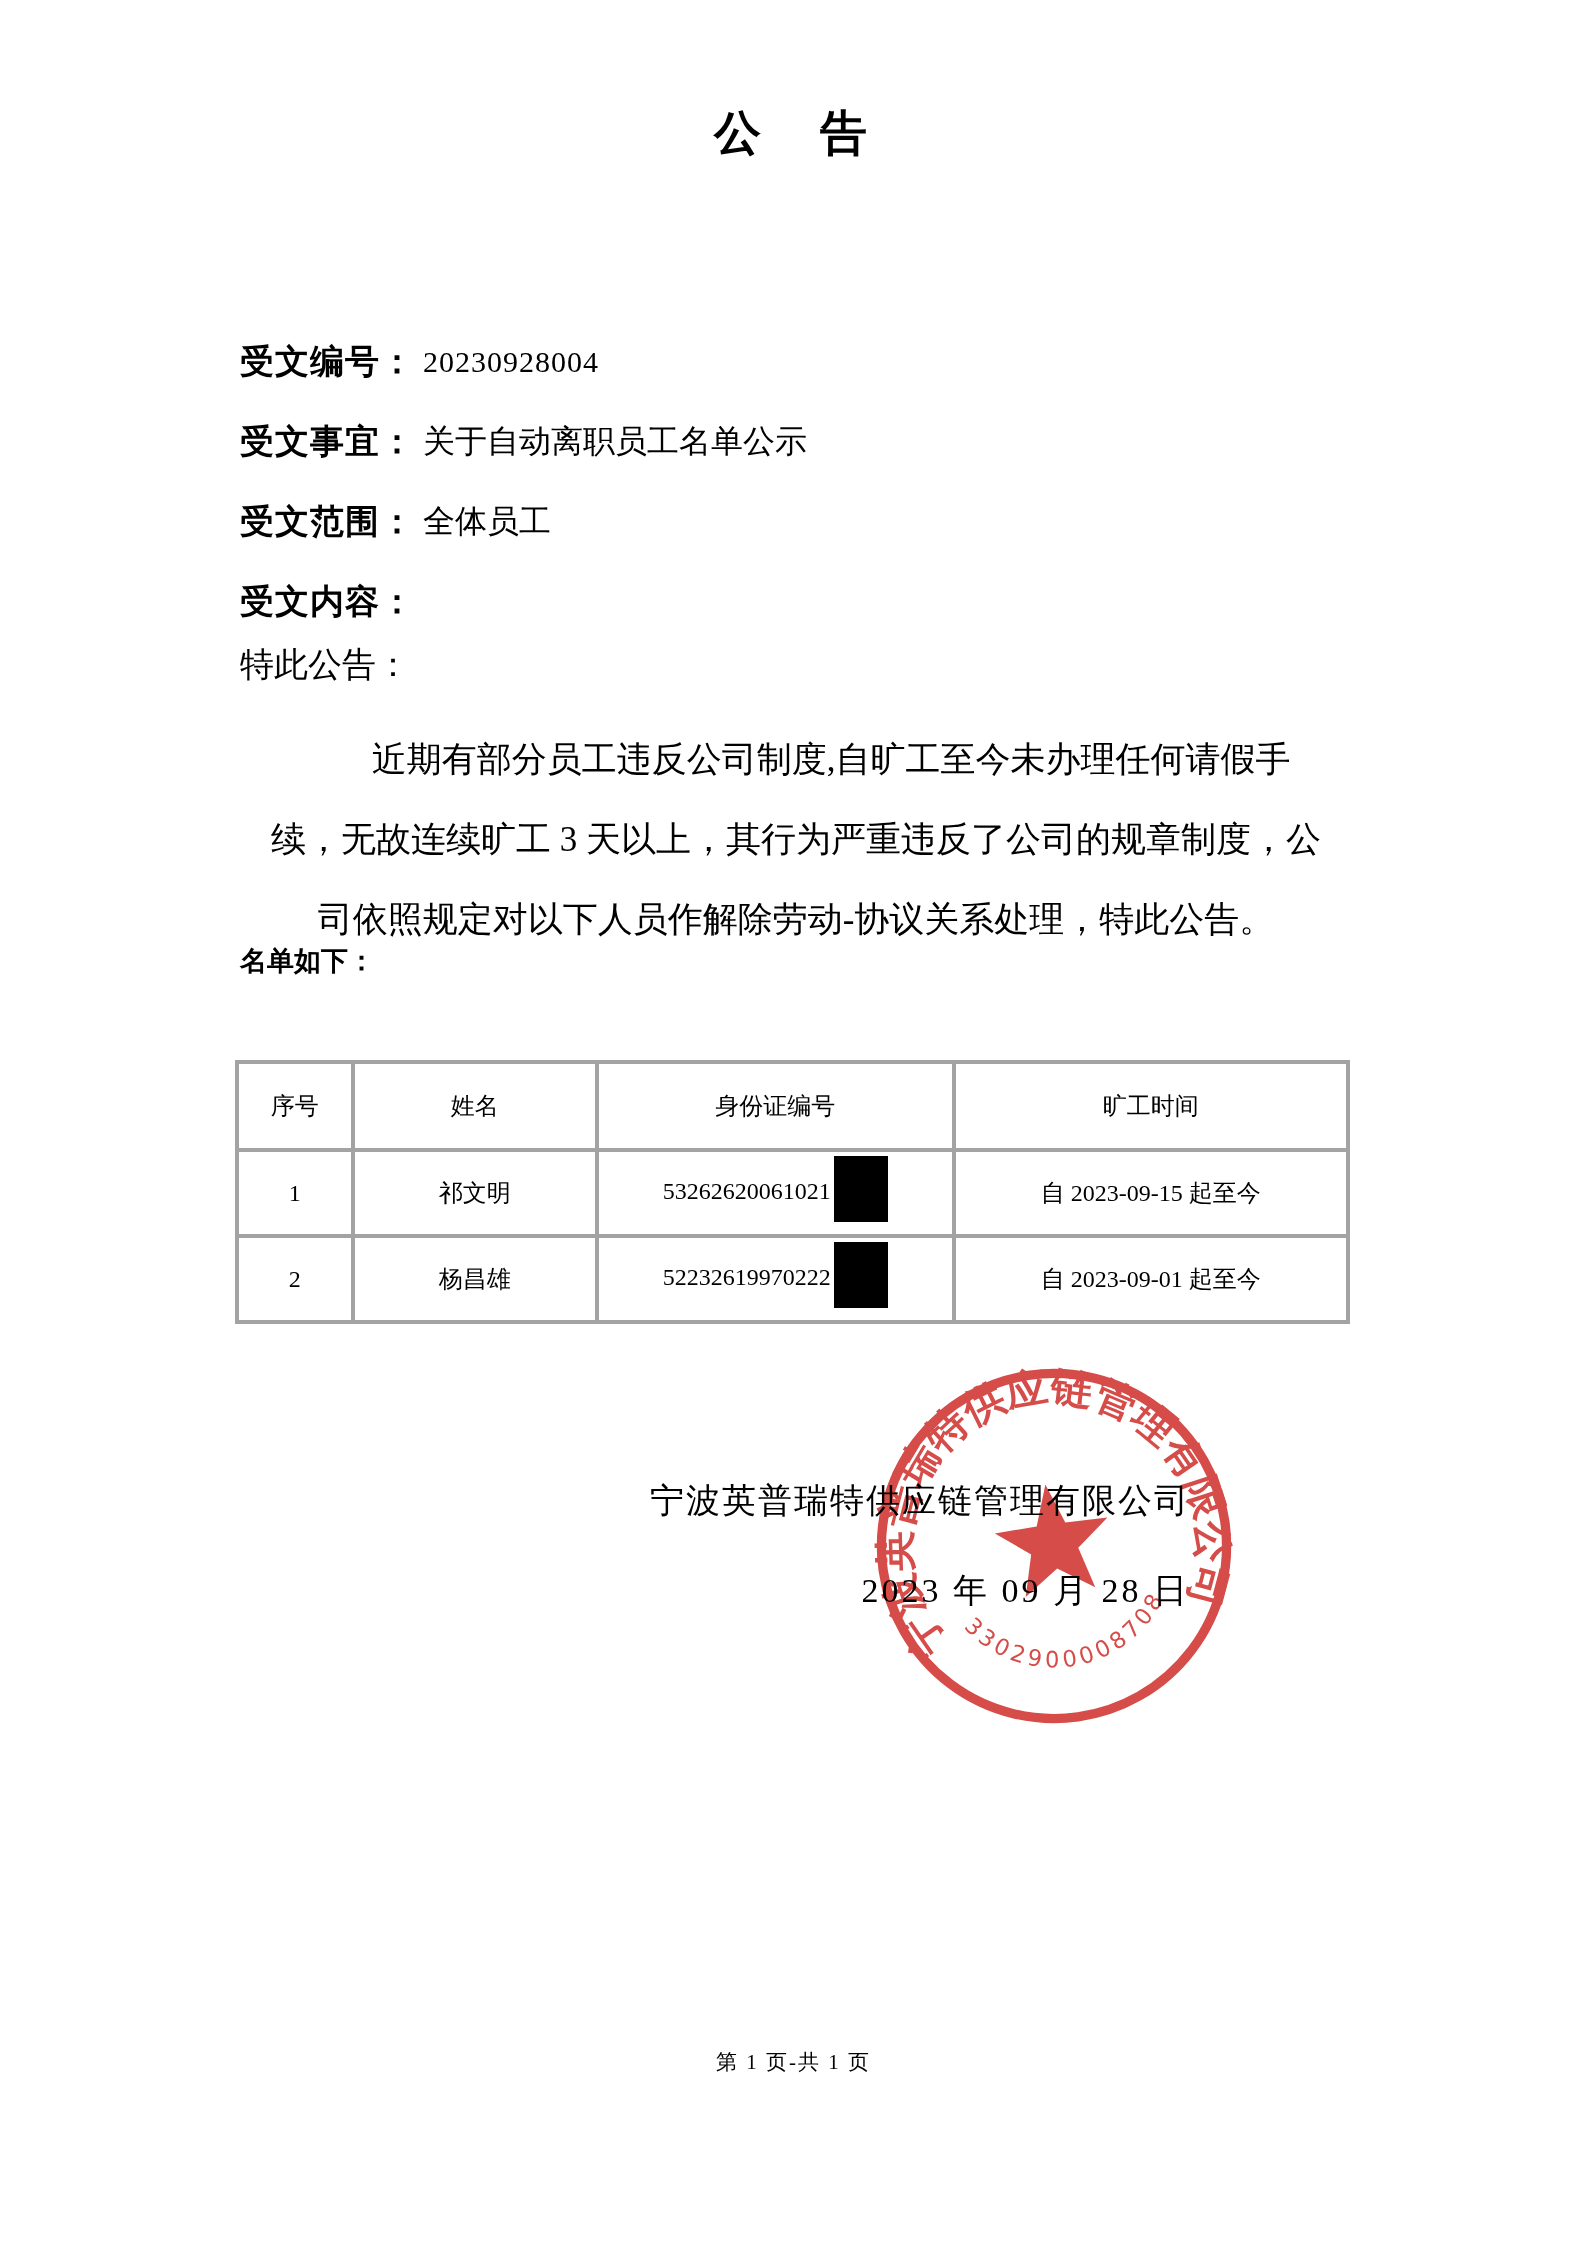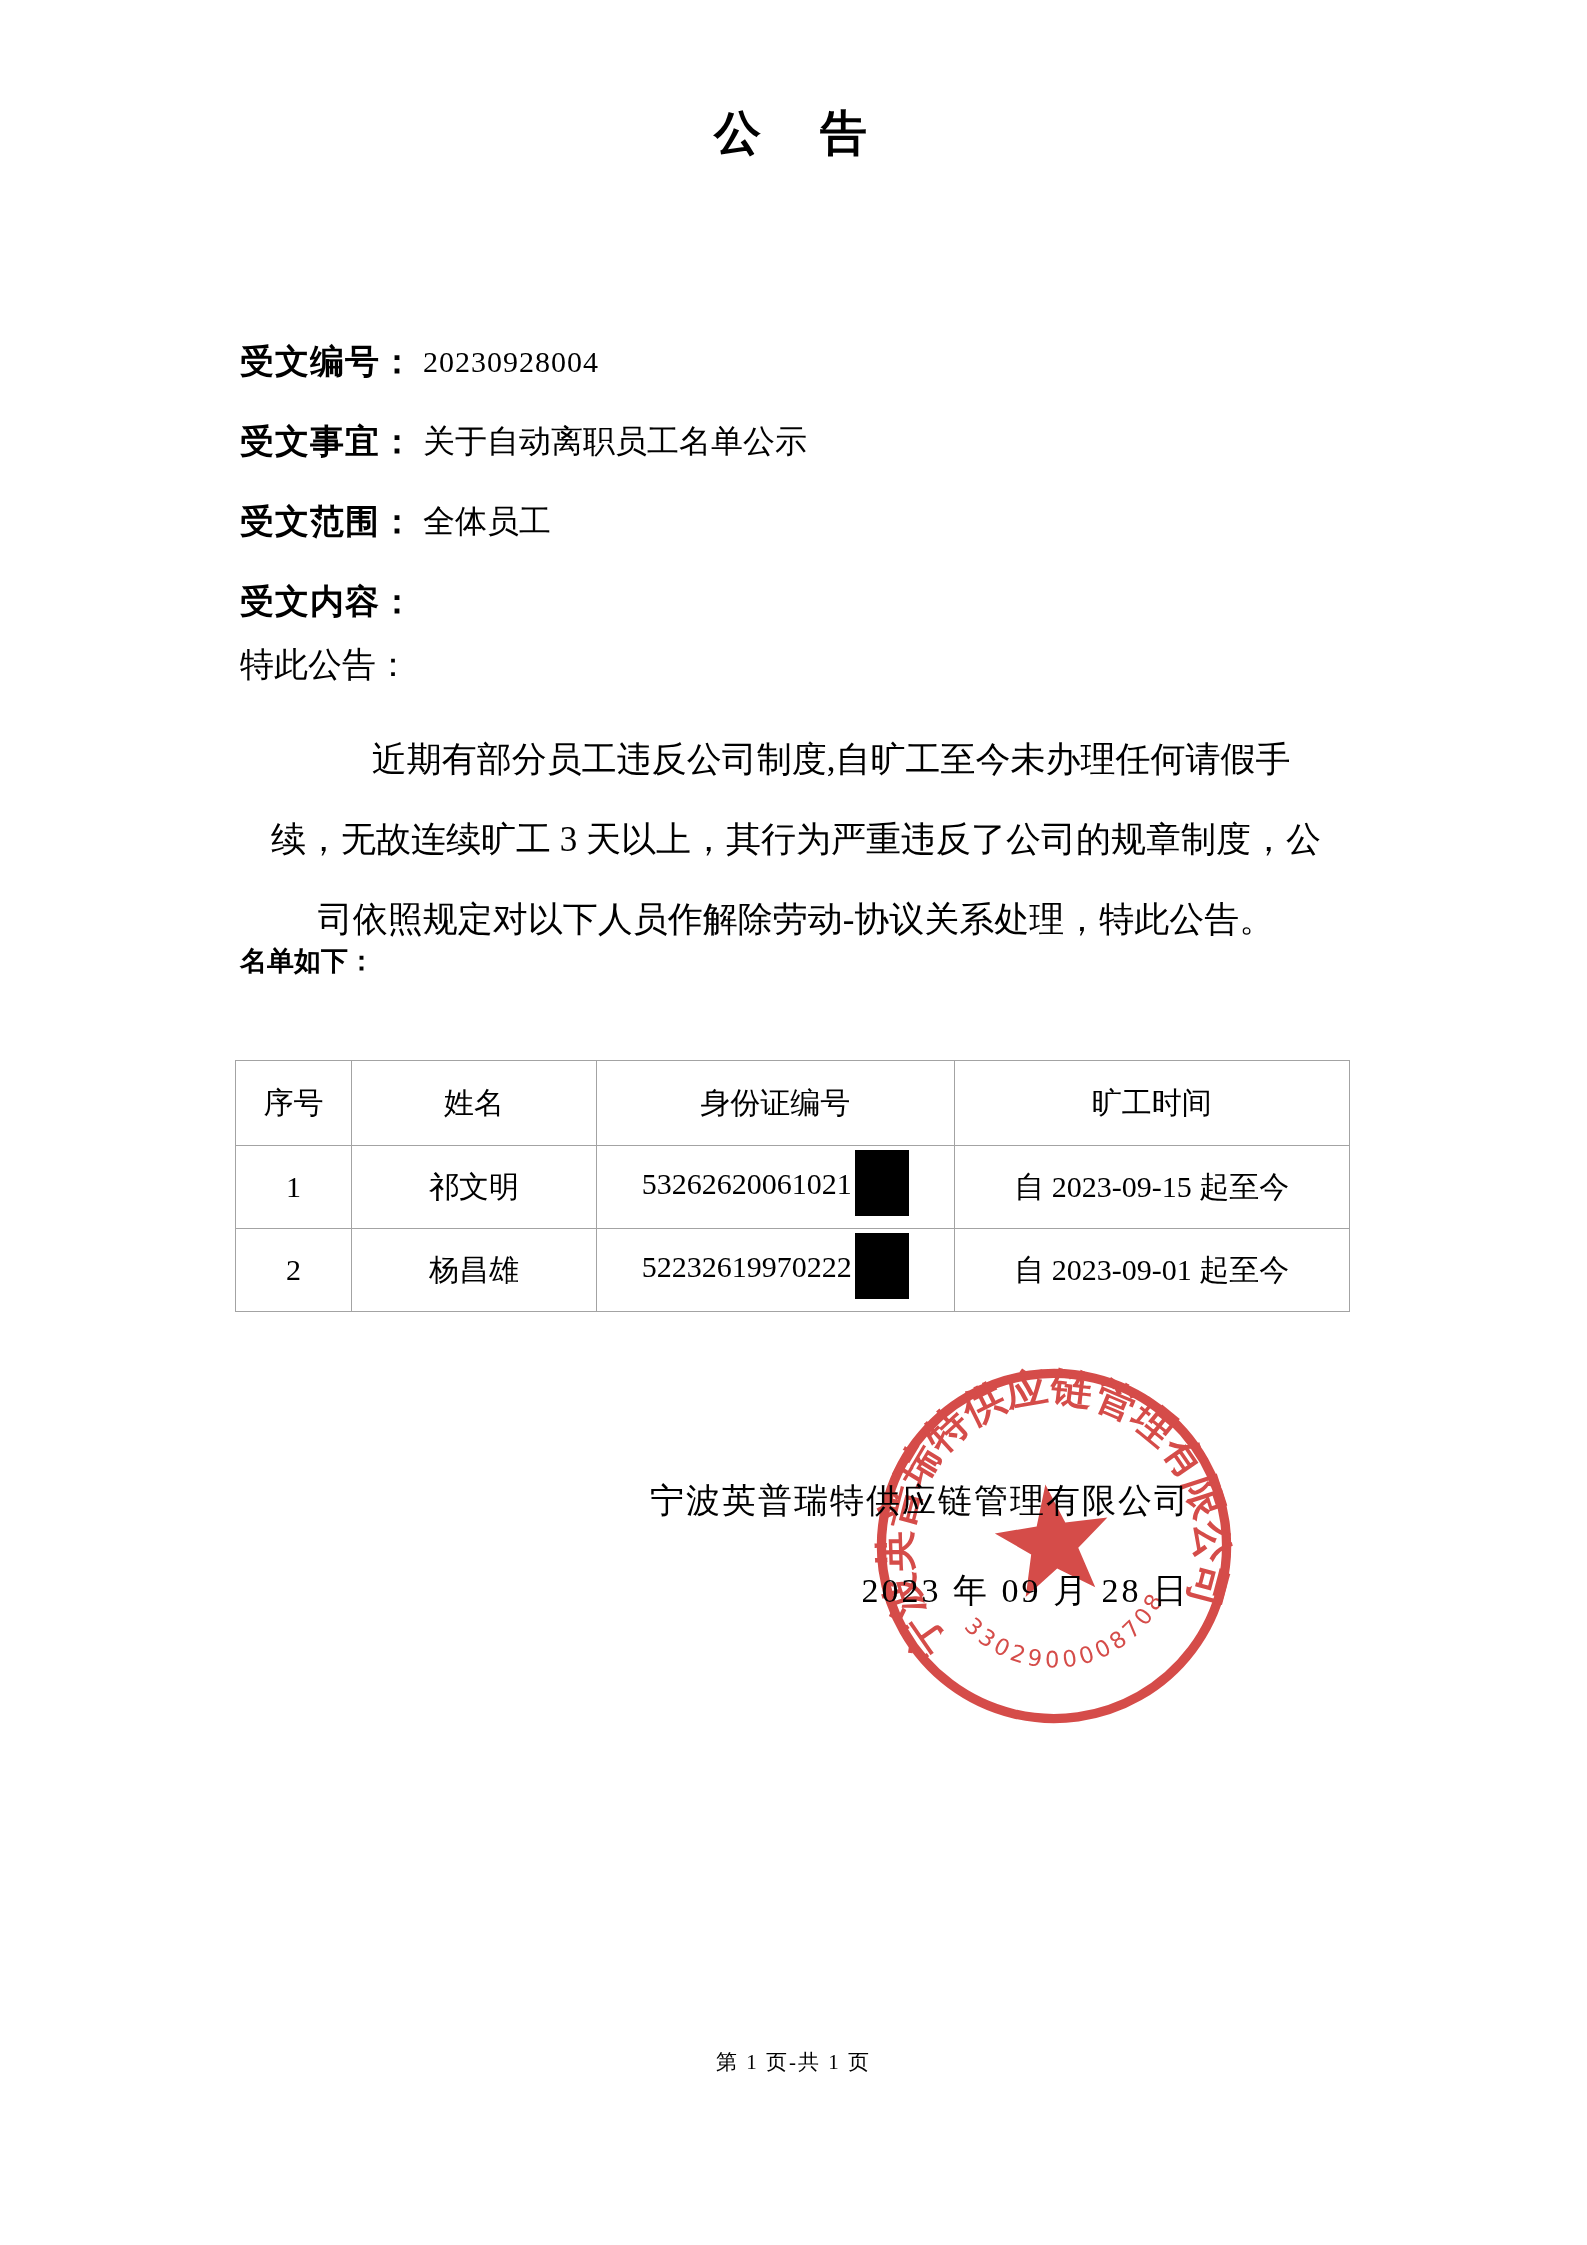--- a/index.html
+++ b/index.html
@@ -27,22 +27,22 @@
   .salutation{position:absolute;left:240px;top:642px;font-size:34px;}
   .body-text{top:720px;font-size:35px;line-height:80px;}
   .body-line{white-space:nowrap;}
   .body-line.first{text-indent:2em;}
   .list-label{position:absolute;left:240px;top:943px;font-size:27px;font-weight:bold;}
   table.roster{
     position:absolute;left:235px;top:1060px;width:1115px;
     border-collapse:collapse;table-layout:fixed;
   }
   table.roster th,table.roster td{
-    border:1px solid #a3a3a3;text-align:center;vertical-align:middle;
-    font-weight:normal;font-size:30px;padding:4px;
+    border:4px solid #a3a3a3;text-align:center;vertical-align:middle;
+    font-weight:normal;font-size:24px;padding:4px;
   }
   table.roster th{height:76px;}
   table.roster td{height:74px;}
   col.c-no{width:10.4%;} col.c-name{width:22.0%;} col.c-id{width:32.1%;} col.c-time{width:35.5%;}
   .redact{
     display:inline-block;width:54px;height:66px;background:#000;
     vertical-align:middle;margin-left:3px;transform:translateY(-4px);
   }
   .sig{position:absolute;right:397px;text-align:right;font-size:34px;z-index:3;}
   .sig-company{top:1478px;letter-spacing:2px;}

